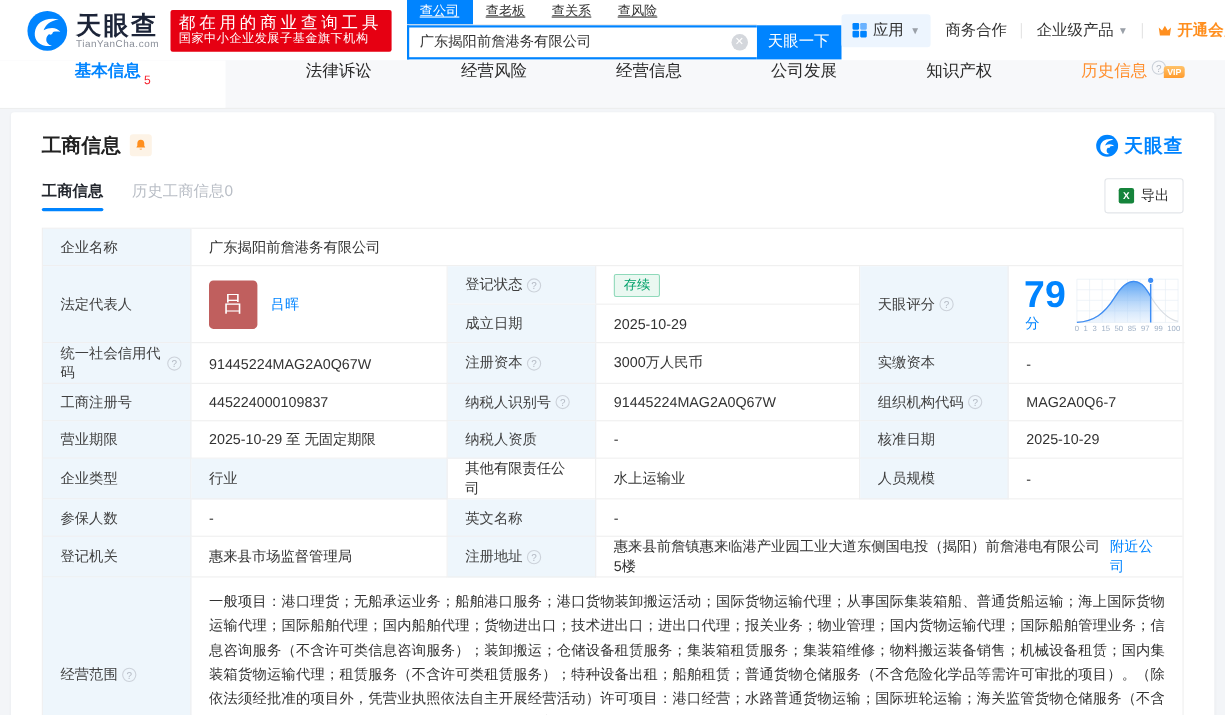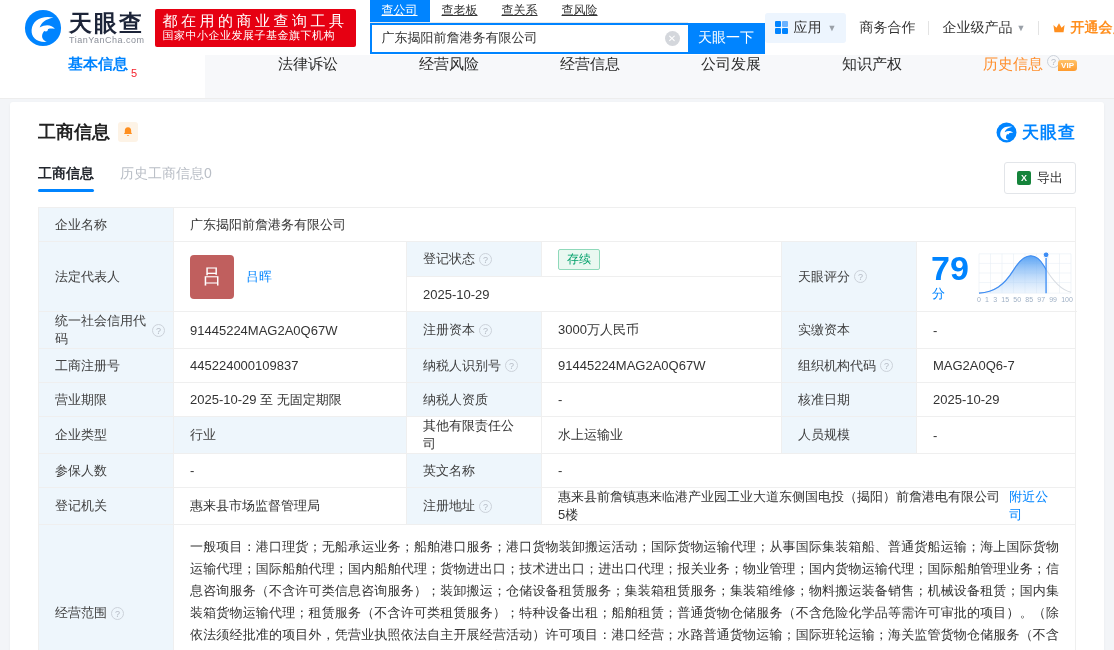--- a/index.html
+++ b/index.html
@@ -232,20 +232,21 @@
         <div class="subrow">
           <div class="cell lab">
             <span>登记状态</span>
             <span class="help">?</span>
           </div>
           <div class="cell val">
             <span class="tag-green">存续</span>
           </div>
         </div>
         <div class="subrow">
+          <div class="cell lab">成立日期</div>
           <div class="cell val">2025-10-29</div>
         </div>
       </div>
       <div class="cell lab">
         <span>天眼评分</span>
         <span class="help">?</span>
       </div>
       <div class="cell score-cell">
         <span>
           <span class="score-num">79</span><span class="score-unit">分</span>

